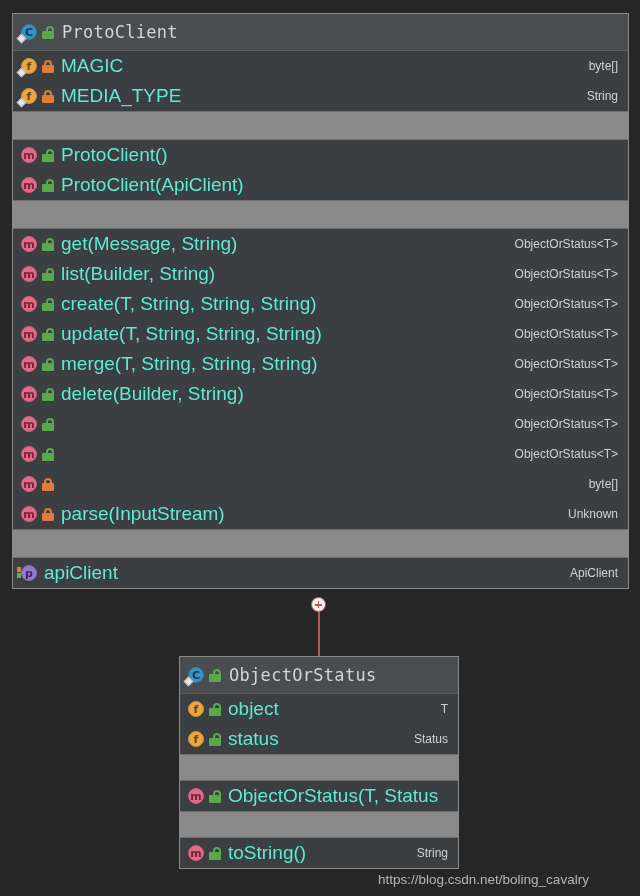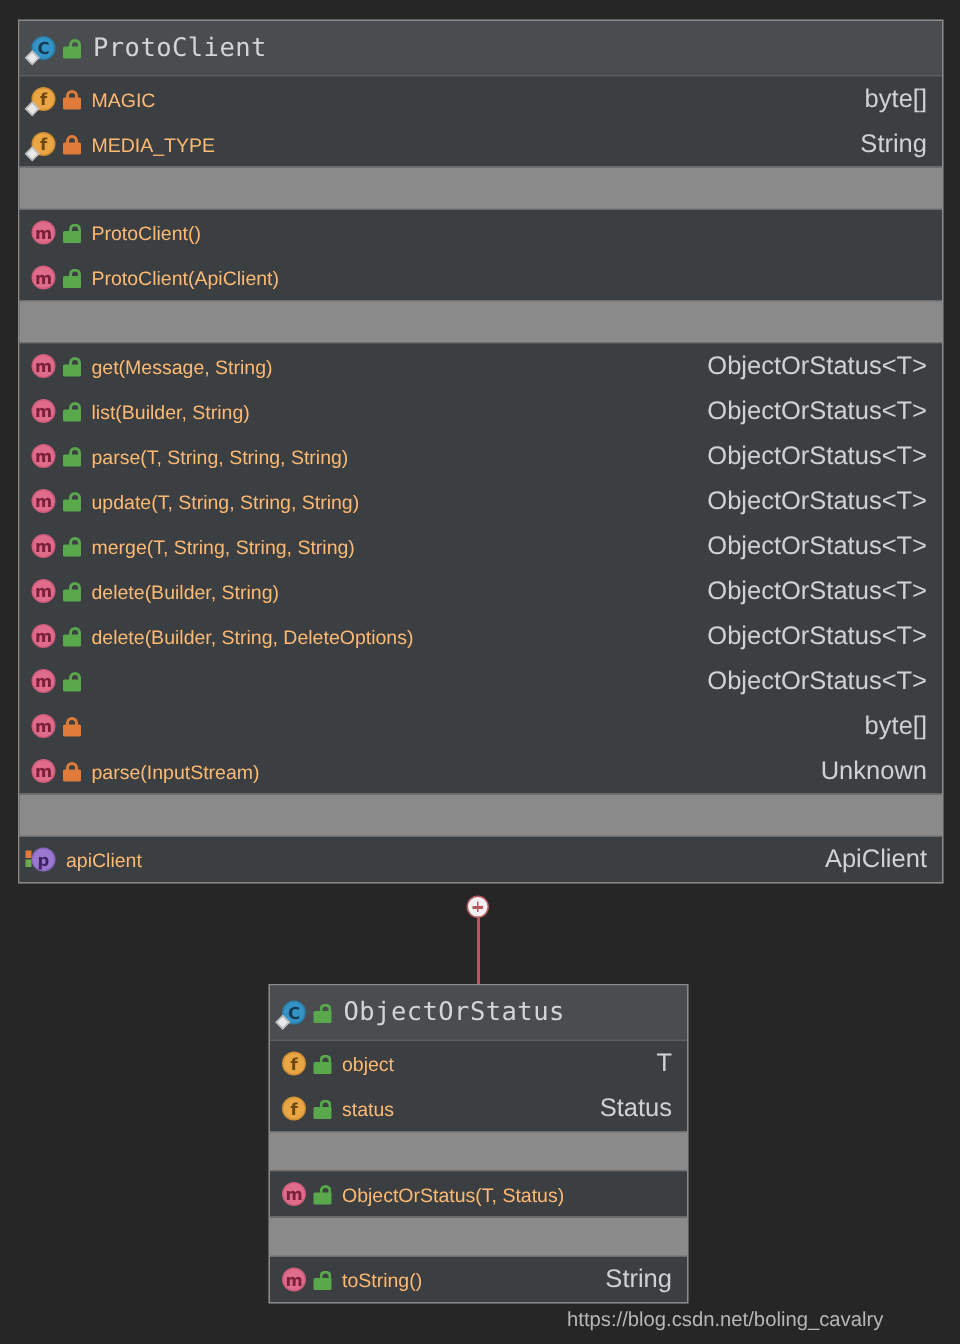--- a/index.html
+++ b/index.html
@@ -49,29 +49,29 @@
   
   .row {
     display: flex;
     align-items: center;
     height: 30px;
     padding: 0 10px 0 8px;
     box-sizing: border-box;
     background: #3c3f41;
   }
   .row .label {
-    font-size: 13px;
-    color: #fdba74;
+    font-size: 19px;
+    color: #5eead4;
     margin-left: 7px;
     white-space: nowrap;
     overflow: hidden;
   }
   .row .type {
     margin-left: auto;
-    font-size: 17px;
+    font-size: 12px;
     color: #cfd2d4;
     white-space: nowrap;
     padding-left: 10px;
   }
 
   
   .sep {
     height: 29px;
     background: #8a8a8a;
     border-top: 1px solid #6e6e6e;
@@ -290,21 +290,21 @@
     <span class="type">ObjectOrStatus&lt;T&gt;</span>
   </div>
   <div class="row">
     <span class="ico">
         <span class="circ method-ico">m</span>
       </span>
     <span class="lock open green">
         <span class="shackle"></span>
         <span class="body"></span>
       </span>
-    <span class="label">parse(T, String, String, String)</span>
+    <span class="label">create(T, String, String, String)</span>
     <span class="type">ObjectOrStatus&lt;T&gt;</span>
   </div>
   <div class="row">
     <span class="ico">
         <span class="circ method-ico">m</span>
       </span>
     <span class="lock open green">
         <span class="shackle"></span>
         <span class="body"></span>
       </span>
@@ -334,21 +334,20 @@
     <span class="type">ObjectOrStatus&lt;T&gt;</span>
   </div>
   <div class="row">
     <span class="ico">
         <span class="circ method-ico">m</span>
       </span>
     <span class="lock open green">
         <span class="shackle"></span>
         <span class="body"></span>
       </span>
-    <span class="label">delete(Builder, String, DeleteOptions)</span>
     <span class="type">ObjectOrStatus&lt;T&gt;</span>
   </div>
   <div class="row">
     <span class="ico">
         <span class="circ method-ico">m</span>
       </span>
     <span class="lock open green">
         <span class="shackle"></span>
         <span class="body"></span>
       </span>

